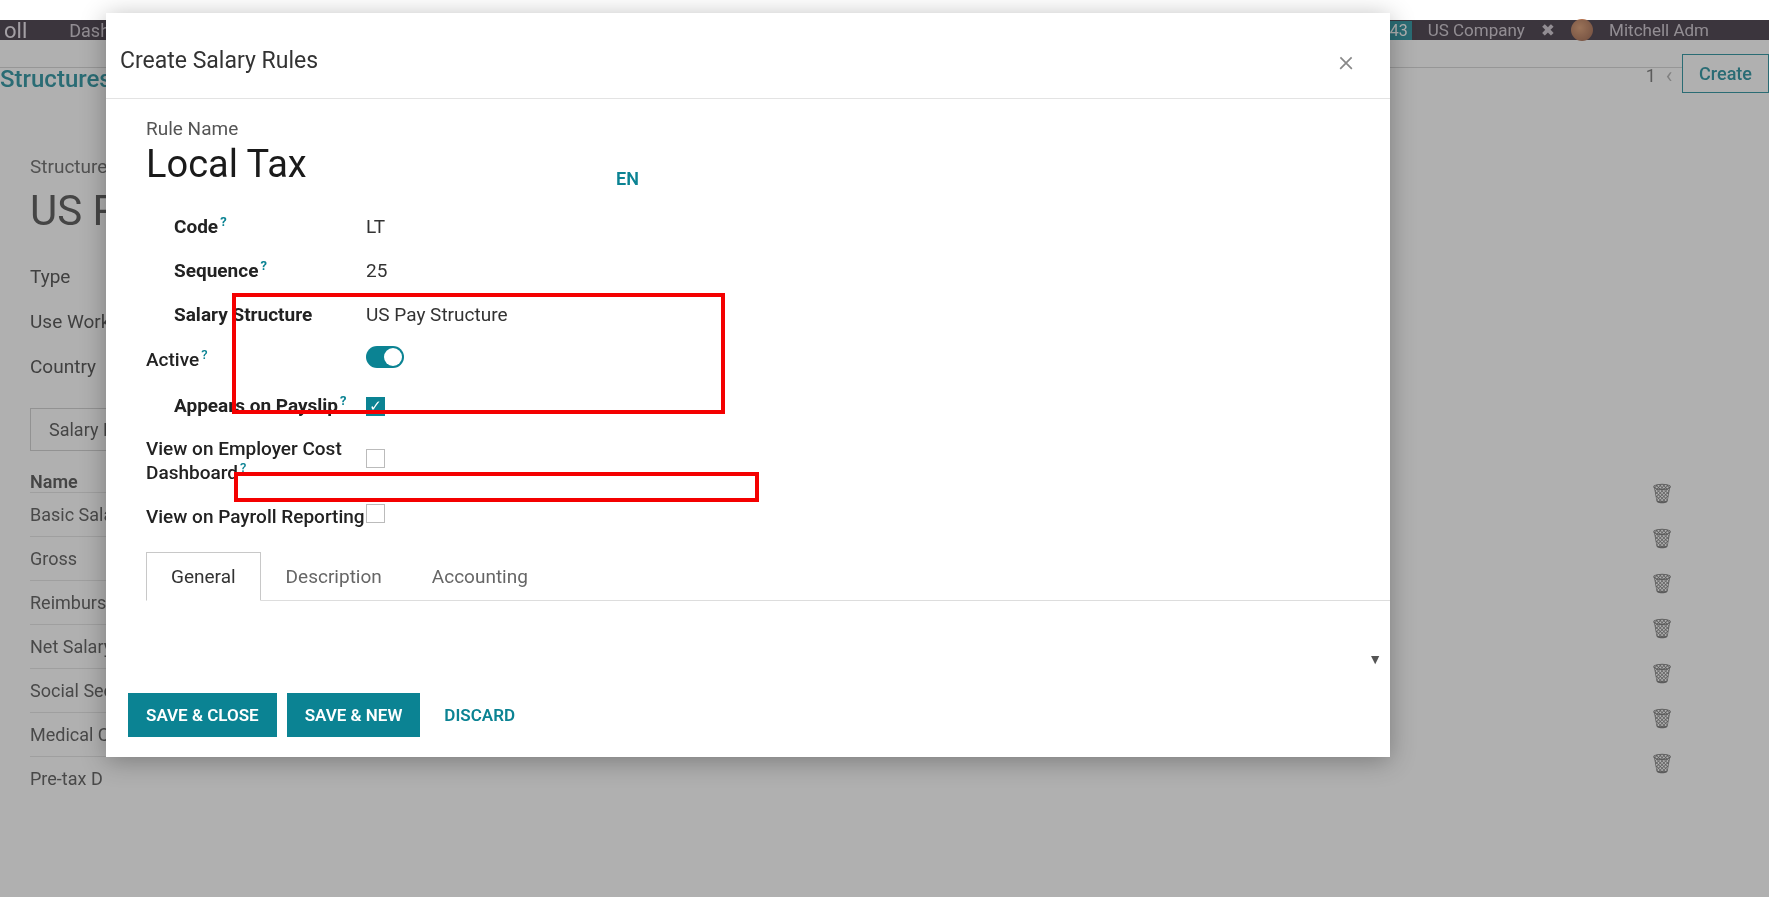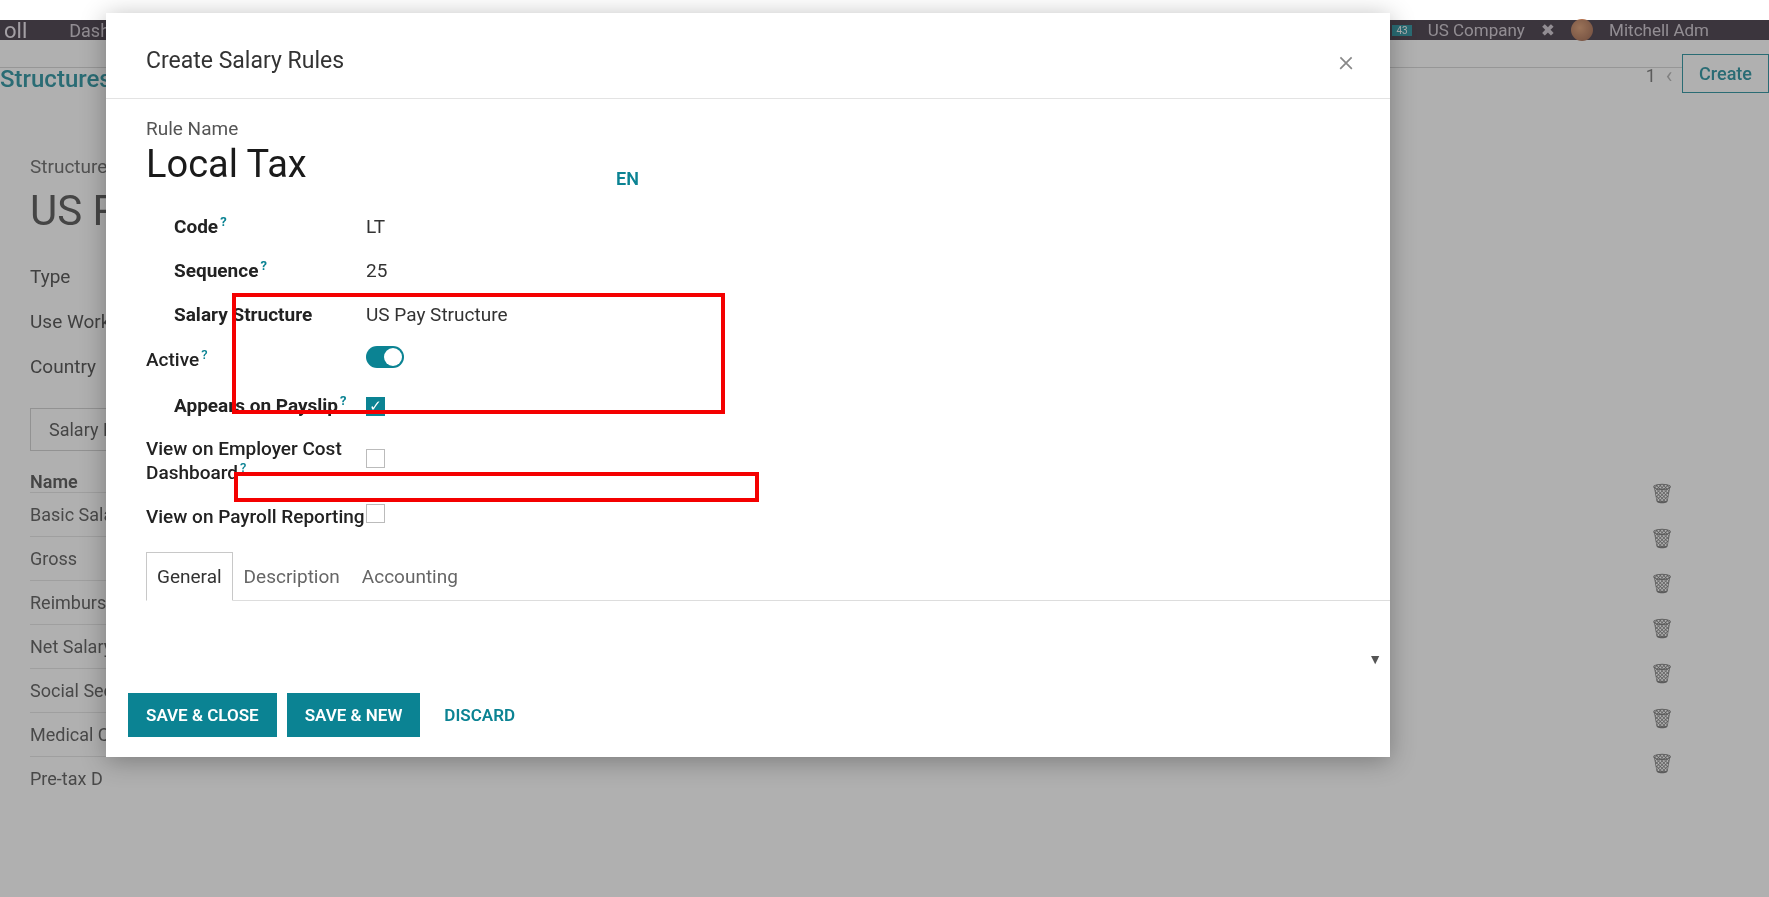--- a/index.html
+++ b/index.html
@@ -14,21 +14,21 @@
   padding: 0 60px 0 0;
   color: #d0c8d2;
   font-size: 16px;
   position: relative;
 }
 .topbar-left { display: flex; align-items: center; gap: 24px; padding-left: 4px; }
 .topbar-brand { font-size: 22px; font-weight: 400; color: #e8e0ea; margin-right: 18px; }
 .topbar-item { color: #c8c0ca; font-size: 18px; cursor: pointer; }
 .topbar-right { margin-left: auto; display: flex; align-items: center; gap: 16px; color: #c8c0ca; font-size: 17px; }
 .icon-badge { display: inline-flex; align-items: center; gap: 2px; }
-.badge-num { background: #0b8393; color: #fff; font-size: 10px; padding: 0 4px; border-radius: 0; }
+.badge-num { background: #0b8393; color: #fff; font-size: 16px; padding: 0 4px; border-radius: 0; }
 .avatar-mini { width: 22px; height: 22px; border-radius: 50%; background: radial-gradient(circle at 40% 40%, #d89060, #8a4a30); display: inline-block; }
 
 
 .secondary {
   height: 28px;
   background: #fff;
   border-bottom: 1px solid #cfcfcf;
   display: flex;
   align-items: center;
   padding: 0 10px 0 0;
@@ -97,21 +97,21 @@
   top: 13px;
   left: 106px;
   width: 1284px;
   height: 744px;
   background: #fff;
   box-shadow: 0 4px 24px rgba(0,0,0,0.3);
   display: flex;
   flex-direction: column;
 }
 .modal-header {
-  padding: 30px 36px 20px 40px;
+  padding: 30px 36px 20px 14px;
   border-bottom: 1px solid #e3e3e3;
   display: flex; justify-content: space-between; align-items: center;
 }
 .modal-title { font-size: 23px; color: #333; }
 .modal-close { font-size: 30px; color: #888; cursor: pointer; font-weight: 300; }
 
 .modal-body {
   flex: 1;
   overflow-y: scroll;
   padding: 18px 0 10px 40px;
@@ -170,21 +170,21 @@
   width: 18px; height: 18px; border-radius: 50%; background: #fff;
 }
 
 
 .chk { width: 19px; height: 19px; border: 1px solid #bbb; display: inline-flex; align-items: center; justify-content: center; background: #fff; }
 .chk.on { background: #0b8393; border-color: #0b8393; color: #fff; font-size: 15px; }
 
 
 .inner-tabs { display: flex; margin-top: 14px; border-bottom: 1px solid #ddd; }
 .inner-tab {
-  padding: 12px 10px;
+  padding: 12px 24px;
   font-size: 19px;
   color: #666;
   cursor: pointer;
   border: 1px solid transparent;
   margin-bottom: -1px;
 }
 .inner-tab.active {
   color: #333;
   border: 1px solid #c8c8c8;
   border-bottom-color: #fff;

